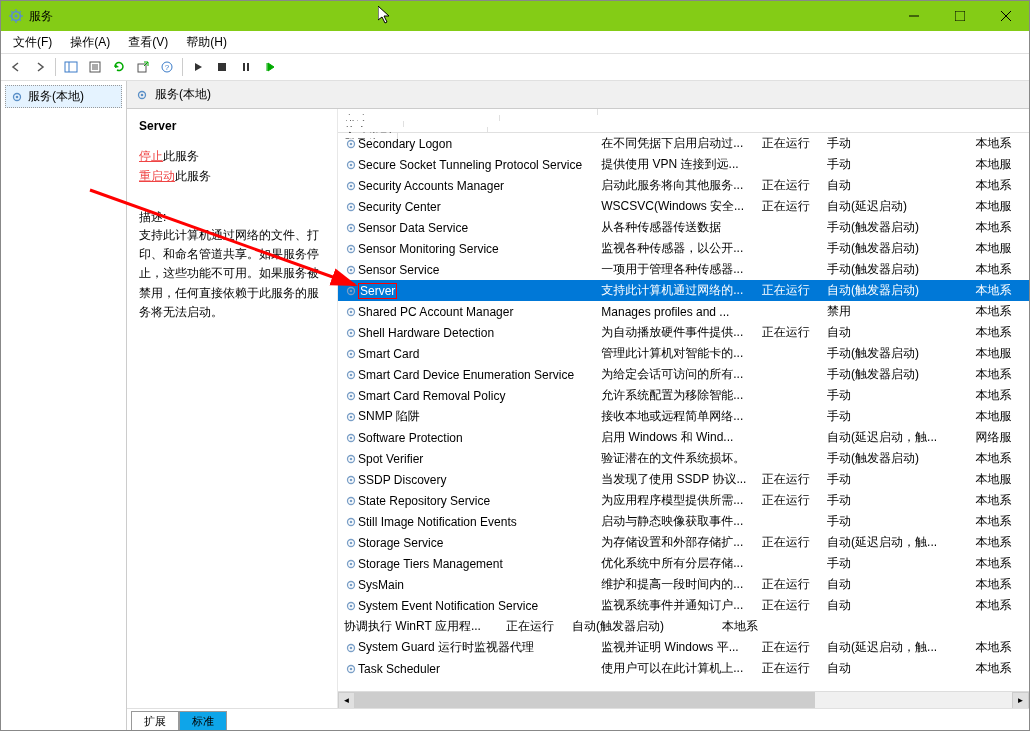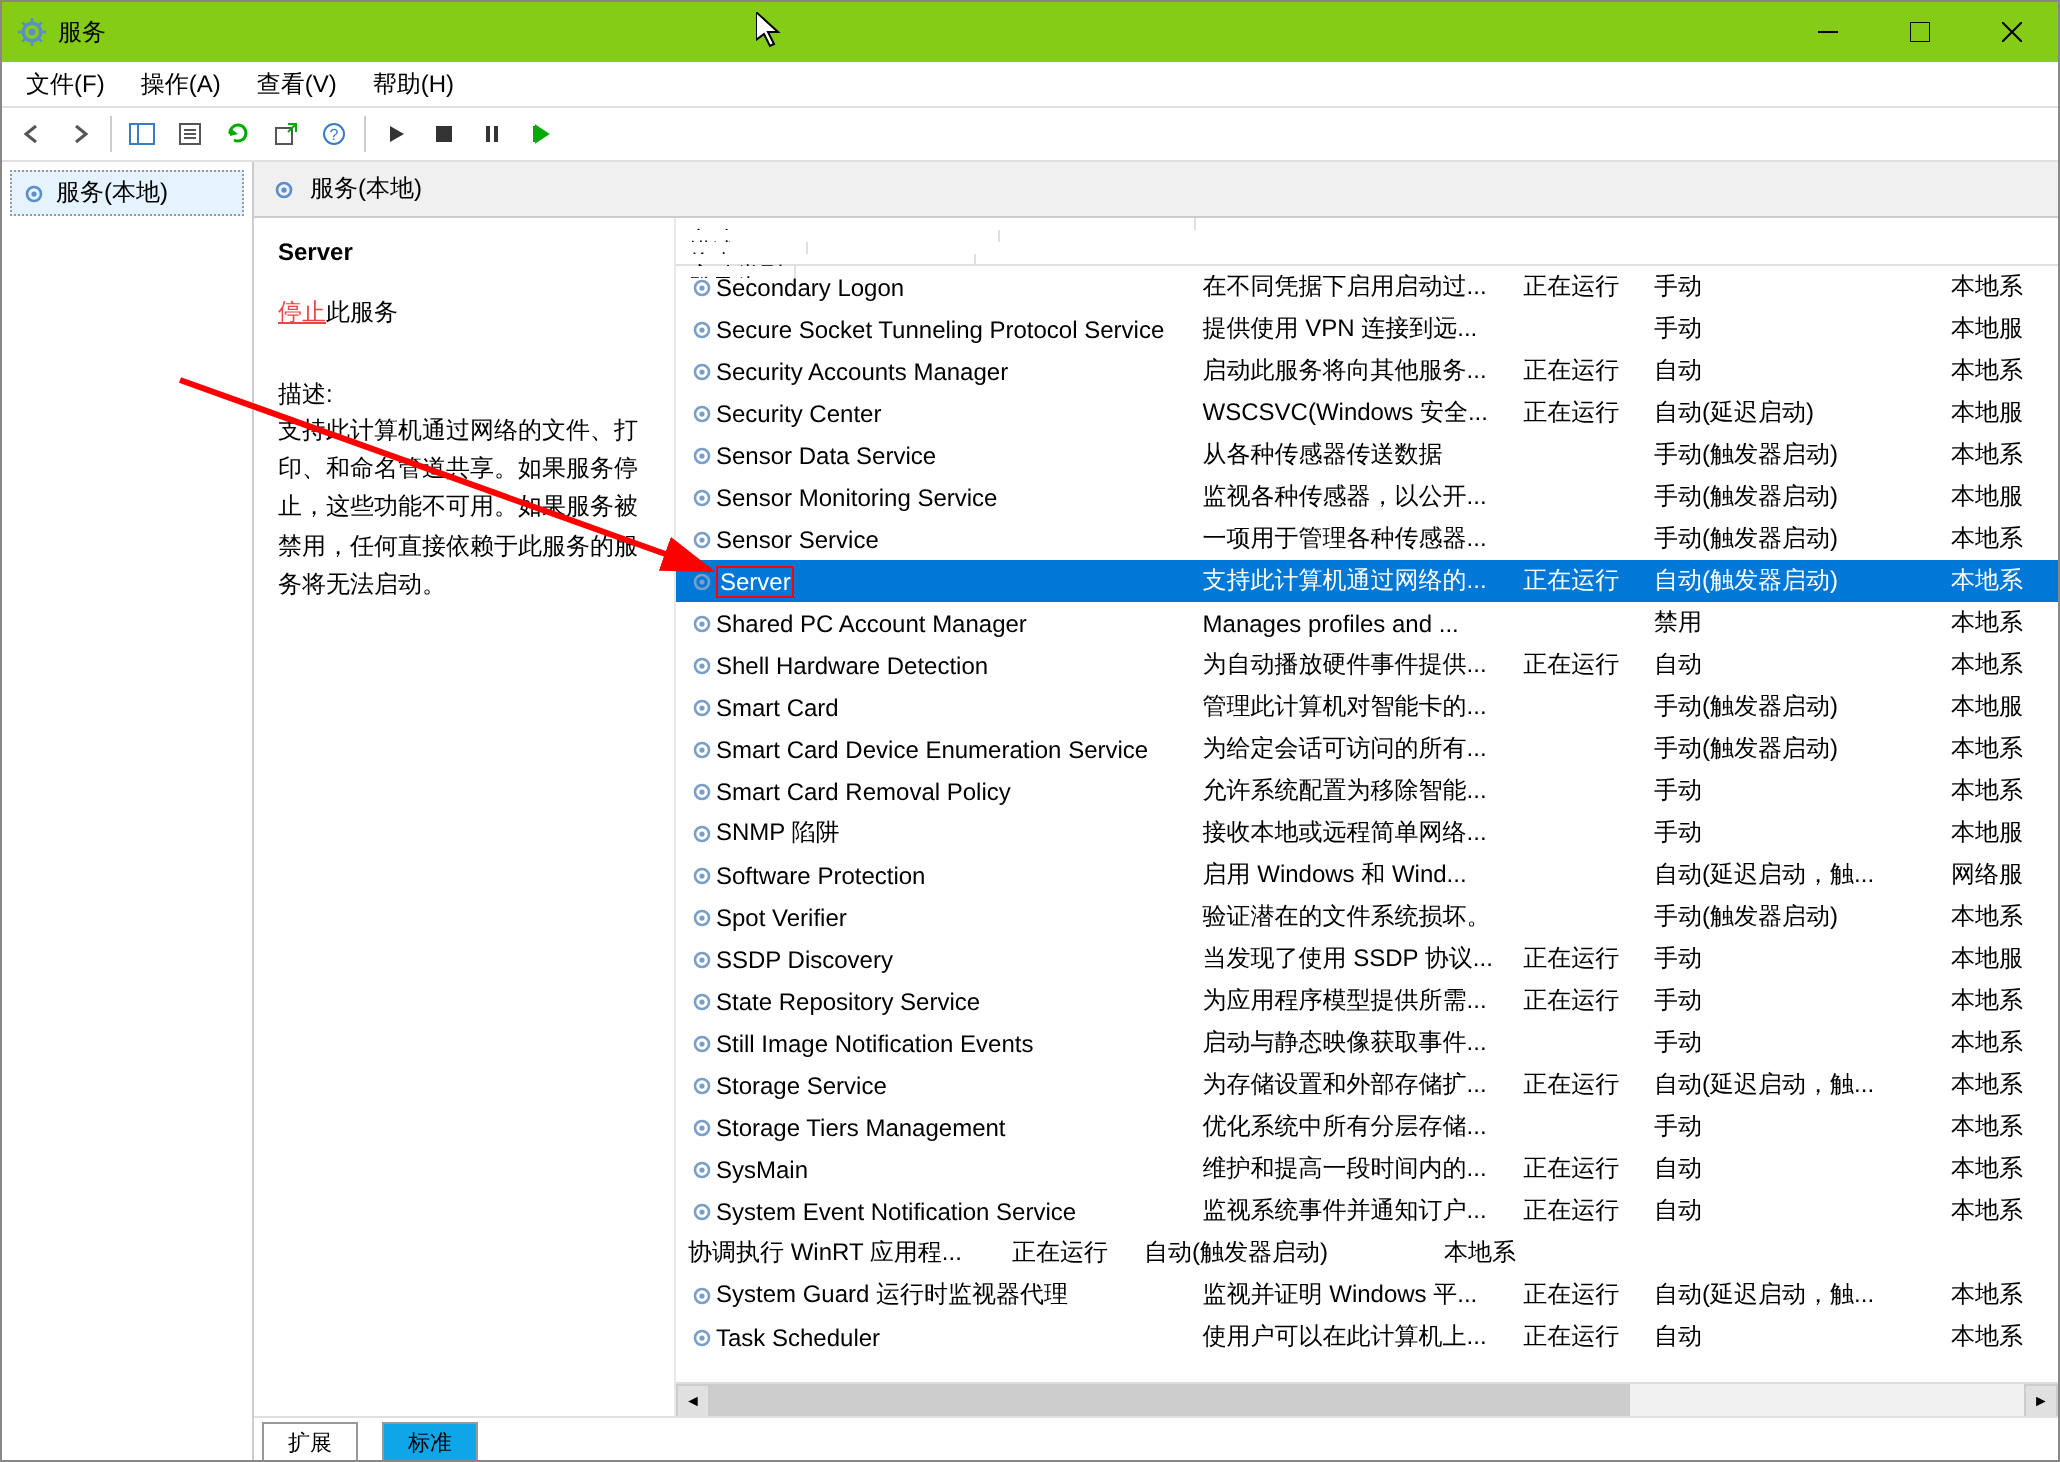--- a/index.html
+++ b/index.html
@@ -36,21 +36,21 @@
 .row.selected { background: #0078d7; color: #fff; }
 .row.selected .service-name-text { border: 1px solid #ff0000; padding: 0 1px; background: #0078d7; }
 .cell { padding: 0 6px; overflow: hidden; white-space: nowrap; text-overflow: ellipsis; }
 .cell.name { display: flex; align-items: center; gap: 0; }
 .c-name { width: 260px; }
 .c-desc { width: 162px; }
 .c-status { width: 66px; }
 .c-startup { width: 150px; }
 .c-logon { width: 60px; }
 .gear-icon { width: 14px; height: 14px; flex-shrink: 0; }
-.tabs { height: 22px; display: flex; align-items: flex-end; padding-left: 4px; gap: 12px; border-top: 1px solid #e0e0e0; }
+.tabs { height: 22px; display: flex; align-items: flex-end; padding-left: 4px; gap: 0; border-top: 1px solid #e0e0e0; }
 .tab { padding: 2px 12px; border: 1px solid #999; border-bottom: none; background: #0ea5e9; font-size: 11px; position: relative; top: 1px; }
 .tab.active { background: #fff; }
 .hscroll { height: 17px; background: #f0f0f0; border-top: 1px solid #ddd; display: flex; align-items: center; }
 .hscroll-btn { width: 17px; height: 17px; background: #e0e0e0; border: 1px solid #ccc; display: flex; align-items: center; justify-content: center; font-size: 8px; }
 .hscroll-track { flex: 1; height: 17px; background: #f0f0f0; position: relative; }
 .hscroll-thumb { position: absolute; left: 0; width: 70%; height: 100%; background: #cdcdcd; }
 .arrow-annotation { position: absolute; z-index: 99; pointer-events: none; }
 </style>
 </head>
 <body>
@@ -203,20 +203,23 @@
           </svg>
         <span>服务(本地)</span>
       </div>
 
       <div class="content">
         <div class="detail-panel">
           <div class="detail-title">Server</div>
           <div class="detail-line">
             <a>停止</a><span>此服务</span>
           </div>
+          <div class="detail-line">
+            <a>重启动</a><span>此服务</span>
+          </div>
           <div class="detail-desc-label">描述:</div>
           <div class="detail-desc">支持此计算机通过网络的文件、打印、和命名管道共享。如果服务停止，这些功能不可用。如果服务被禁用，任何直接依赖于此服务的服务将无法启动。</div>
         </div>
 
         <div class="list-wrap">
           <div class="list-header">
             <div class="col-head c-name">名称</div>
             <div class="col-head c-desc">描述</div>
             <div class="col-head c-status">状态</div>
             <div class="col-head c-startup">启动类型</div>

